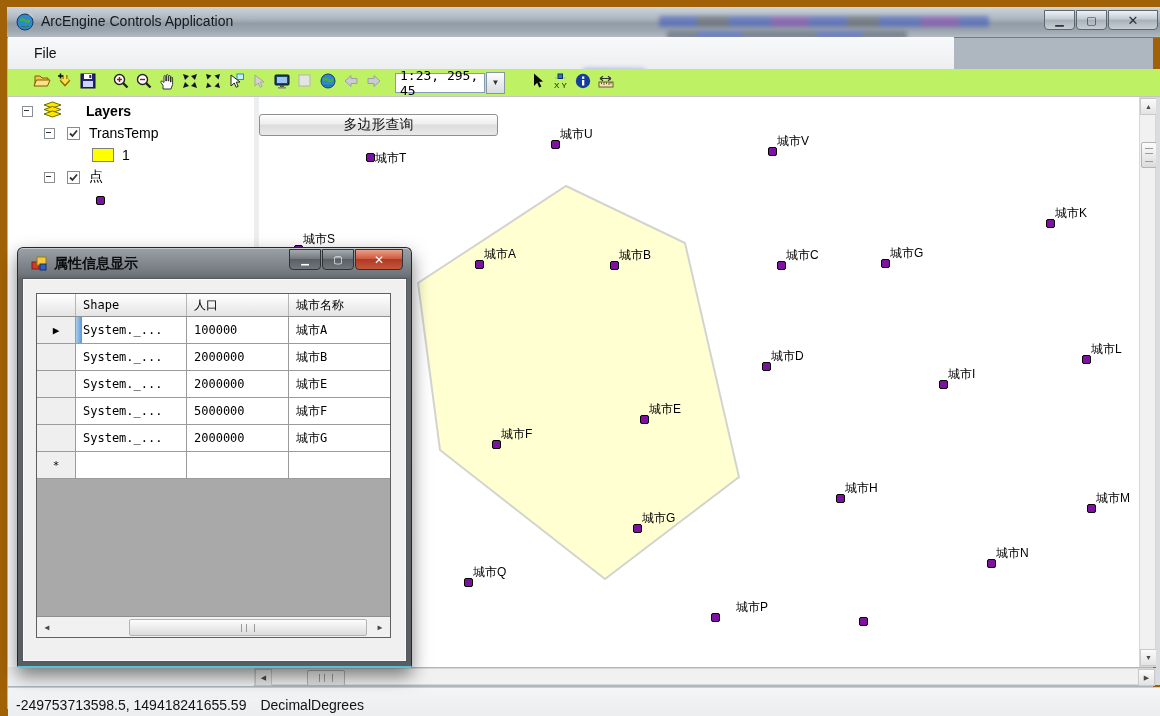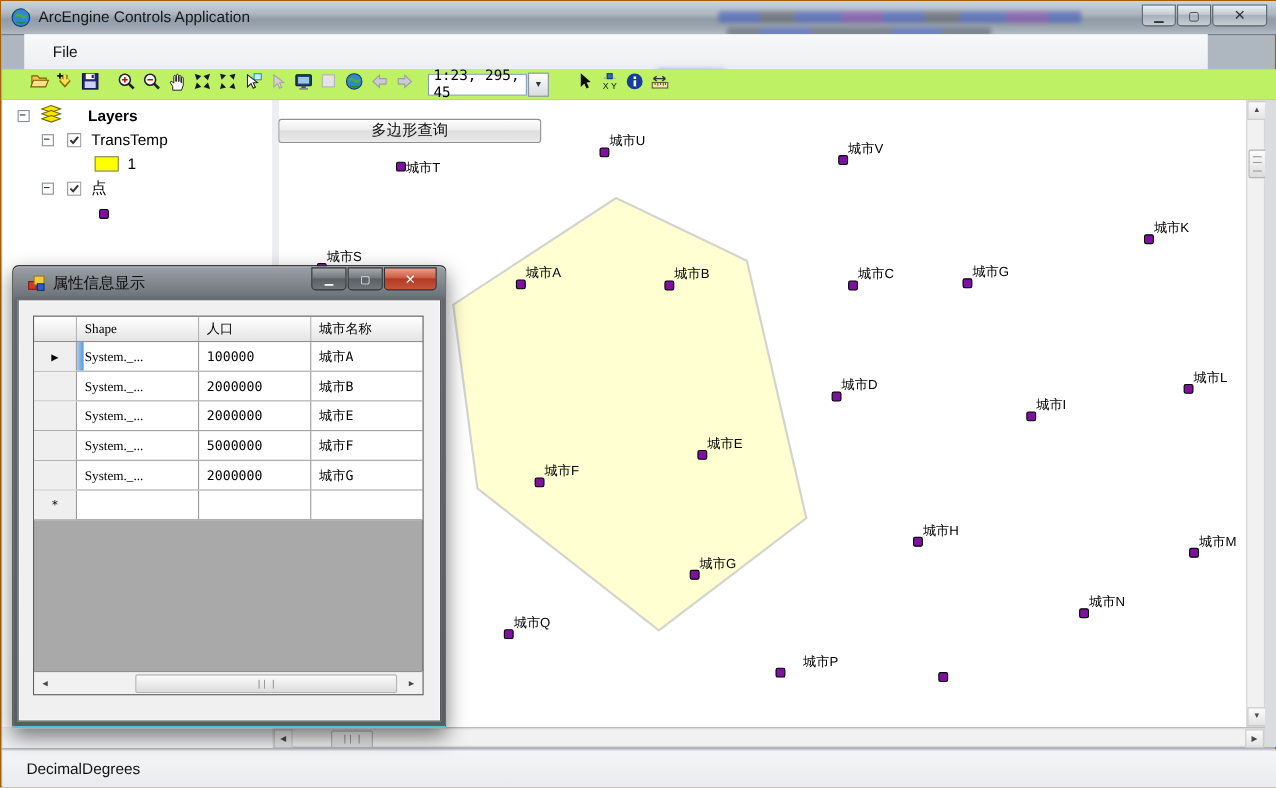--- a/index.html
+++ b/index.html
@@ -3,43 +3,43 @@
 <meta charset="utf-8">
 <style>
   html,body{margin:0;padding:0;}
   body{
     width:1160px;height:716px;position:relative;overflow:hidden;
     font-family:"Liberation Sans",sans-serif;
     background:#aeb6bf;
     -webkit-user-select:none;user-select:none;
   }
   
-  #frame{position:absolute;inset:0;border:1px solid #a16207;}
+  #frame{position:absolute;inset:0;border:7px solid #a16207;}
   #titlebar{position:absolute;left:0;top:0;width:1160px;height:30px;
     background:linear-gradient(180deg,#cdd4db 0%,#aeb7c0 38%,#929ca7 55%,#9ca6b0 78%,#b2bac2 100%);
     border-bottom:1px solid #707a84;}
   #app-icon{position:absolute;left:8px;top:4px;}
   #title-text{position:absolute;left:34px;top:6px;font-size:14px;color:#14181c;}
   .ghost{position:absolute;filter:blur(2px);opacity:.55;border-radius:2px;}
   #ghost1{left:652px;top:9px;width:330px;height:11px;
     background:repeating-linear-gradient(90deg,#3d57c0 0 38px,#5a5e66 38px 70px,#3d57c0 70px 112px,#7b3fb0 112px 150px);}
   #ghost2{left:660px;top:24px;width:240px;height:9px;
     background:repeating-linear-gradient(90deg,#55606e 0 30px,#3d57c0 30px 75px,#55606e 75px 120px);}
   #ghost3{left:575px;top:32px;width:62px;height:8px;filter:blur(2.5px);
     background:linear-gradient(90deg,#4d66c4,#6a79c9);}
   .winbtns{position:absolute;top:3px;right:9px;display:flex;gap:1px;}
   .winbtn{height:18px;border:1px solid #5d666f;border-radius:0 0 4px 4px;
     background:linear-gradient(#eef2f5,#c2cad1 45%,#a7b1ba 50%,#c7ced4);
     color:#2b3136;font-size:11px;display:flex;align-items:center;justify-content:center;
     font-family:"DejaVu Sans",sans-serif;}
   .winbtn.min,.winbtn.max{width:29px;}
   .winbtn.close{width:48px;font-size:13px;}
   
-  #menubar{position:absolute;left:1px;top:30px;width:1076px;height:32px;
-    background:linear-gradient(#f8f9fa,#eceef0);border-bottom:1px solid #d9dbdd;margin-left:20px;}
+  #menubar{position:absolute;left:1px;top:30px;width:946px;height:32px;
+    background:linear-gradient(#f8f9fa,#eceef0);border-bottom:1px solid #d9dbdd;}
   .menu-item{position:absolute;left:18px;top:6px;padding:2px 8px;font-size:14px;color:#111;}
   
   #toolbar{position:absolute;left:1px;top:62px;width:1158px;height:28px;
     background:#bef264;border-bottom:1px solid #c3c6c9;
     display:flex;align-items:center;padding-left:22px;box-sizing:border-box;}
   .tbtn{width:23px;height:23px;display:flex;align-items:center;justify-content:center;flex:0 0 auto;}
   .tsep{width:10px;flex:0 0 auto;}
   #scale-combo{display:flex;align-items:center;margin-left:10px;flex:0 0 auto;}
   #scale-field{width:84px;height:18px;background:#fff;border:1px solid #7f9db9;
     font-size:13px;font-family:"DejaVu Sans Mono",monospace;color:#000;
@@ -86,42 +86,42 @@
     background:linear-gradient(#f4f5f6,#e9ebec);border-top:1px solid #cccfd1;
     font-size:14px;color:#101214;display:flex;align-items:center;padding-left:8px;box-sizing:border-box;}
   
   #dialog{position:absolute;left:10px;top:240px;width:393px;height:418px;z-index:50;
     border-radius:6px 6px 3px 3px;
     background:linear-gradient(180deg,#9ba1a7,#70767c 26px,#63686d 30px,#585d62);
     border:1px solid #26292c;border-bottom:2px solid #56c3d4;
     box-shadow:0 8px 18px rgba(0,0,0,.5), inset 0 1px 0 rgba(255,255,255,.45);}
   #dlg-titlebar{position:absolute;left:0;top:0;right:0;height:30px;}
   #dlg-icon{position:absolute;left:13px;top:7px;}
-  #dlg-title{position:absolute;left:36px;top:7px;font-size:14px;color:#0b0d0f;}
+  #dlg-title{position:absolute;left:36px;top:7px;font-size:14px;color:#0b0d0f;font-weight:bold;}
   #dlg-btns{position:absolute;top:1px;right:8px;display:flex;gap:1px;}
   .dlg-btn{height:19px;border:1px solid #2f3234;border-radius:0 0 4px 4px;
     display:flex;align-items:center;justify-content:center;color:#fff;font-size:10px;
     background:linear-gradient(#9aa0a6,#6a7075 45%,#565b60 50%,#6d7control277);}
   .dlg-btn.min,.dlg-btn.max{width:30px;background:linear-gradient(#a6abb0,#73797e 45%,#5a5f64 50%,#70767b);}
   .dlg-btn.close{width:46px;font-size:12px;
     background:linear-gradient(#e9a08b,#cf5b41 45%,#b13a24 50%,#c3563c);}
   #dlg-client{position:absolute;left:4px;right:4px;top:30px;bottom:4px;background:#f0f0f0;
     border:1px solid #55595d;box-shadow:inset 0 0 0 1px #fafafa;}
   
   #grid{position:absolute;left:13px;top:14px;width:353px;height:343px;background:#a9a9a9;
     border:1px solid #5f5f5f;font-family:"DejaVu Sans Mono",monospace;font-size:12px;color:#000;}
   .g-header{height:23px;display:flex;background:linear-gradient(#ffffff,#e4e4e4);
     border-bottom:1px solid #8f8f8f;box-sizing:border-box;}
   .g-hcell{border-right:1px solid #b5b5b5;display:flex;align-items:center;padding-left:7px;box-sizing:border-box;}
   .g-row{height:27px;display:flex;background:#fff;border-bottom:1px solid #9b9b9b;box-sizing:border-box;}
   .g-rowhead{width:39px;background:#efefef;border-right:1px solid #9b9b9b;display:flex;
     align-items:center;justify-content:center;box-sizing:border-box;font-size:11px;color:#000;}
   .g-cell{display:flex;align-items:center;padding-left:7px;border-right:1px solid #9b9b9b;
     box-sizing:border-box;position:relative;overflow:hidden;}
-  .w-shape{width:111px;font-family:Liberation Serif, serif;}.w-pop{width:102px;}.w-city{width:101px;border-right:none;}
+  .w-shape{width:111px;}.w-pop{width:102px;}.w-city{width:101px;border-right:none;}
   .cur-strip{position:absolute;left:0;top:0;bottom:0;width:6px;
     background:linear-gradient(90deg,#a8cdf0,#5a96d6);}
   #grid-hscroll{position:absolute;left:0;right:0;bottom:0;height:20px;background:#f1f1f1;
     border-top:1px solid #8f8f8f;}
   #grid-hscroll .sb-btn{position:absolute;top:2px;width:16px;height:16px;border:none;background:transparent;font-size:8px;}
 </style>
 </head>
 <body>
 
 <div id="frame">
@@ -387,20 +387,21 @@
   <div id="map-hscroll" class="sb-track">
     <div class="sb-btn" style="position:absolute;left:0;top:0;width:17px;height:17px;">◀</div>
     <div class="sb-thumb" style="left:52px;top:1px;width:36px;height:14px;">
         <span class="grip-h"></span>
       </div>
     <div class="sb-btn" style="position:absolute;right:0;top:0;width:17px;height:17px;">▶</div>
   </div>
   <div id="right-frame-fill"></div>
 
   <div id="statusbar">
+    <span>-249753713598.5, 149418241655.59</span>
     <span style="width:14px;"></span>
     <span>DecimalDegrees</span>
   </div>
 
   <div id="dialog">
     <div id="dlg-titlebar">
       <span id="dlg-icon"><svg width="17" height="17">
         <rect x="1" y="7" width="7" height="7" fill="#d03a2b" stroke="#7a1f12"></rect>
         <rect x="6" y="2" width="9" height="8" fill="#f5c93c" stroke="#9a7b12"></rect>
         <rect x="9" y="9" width="6" height="6" fill="#2d5fc4" stroke="#12306e"></rect>

